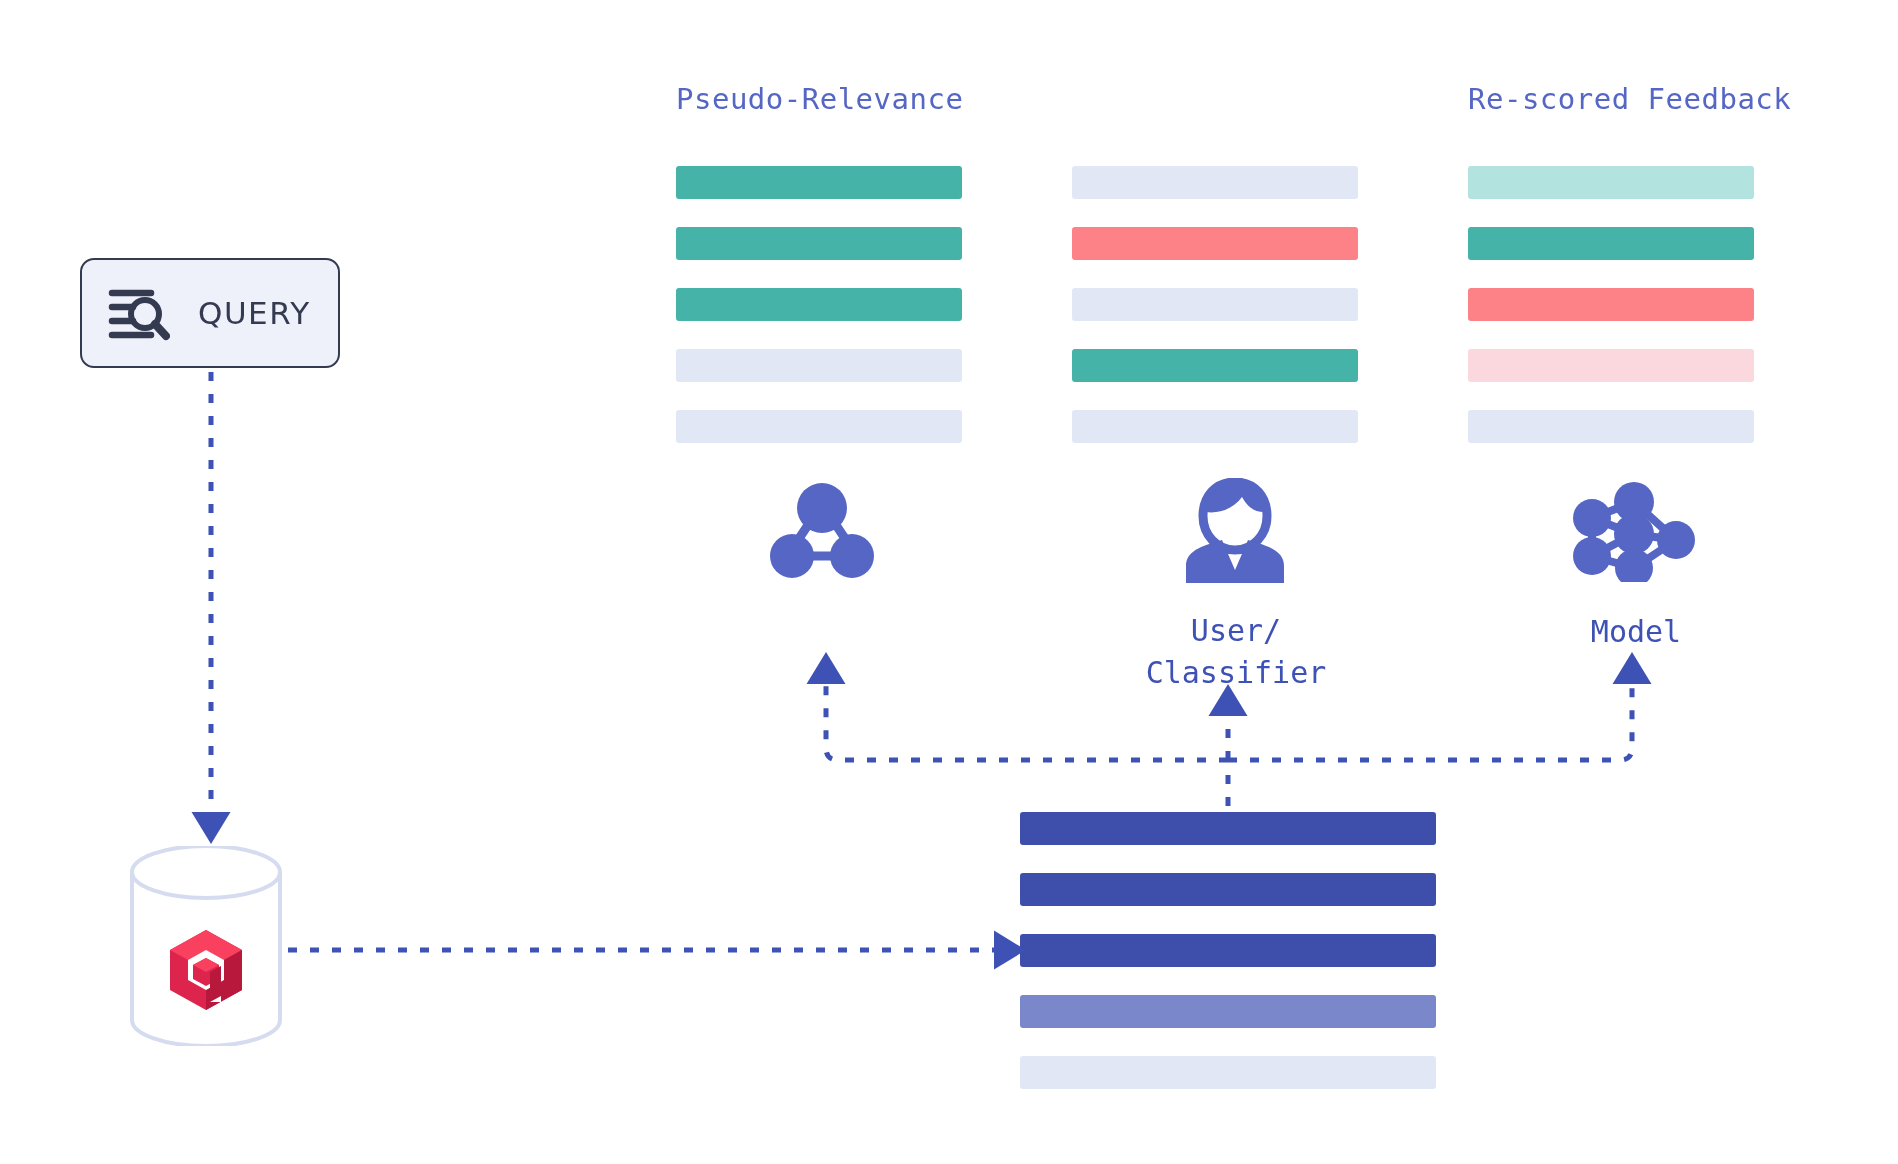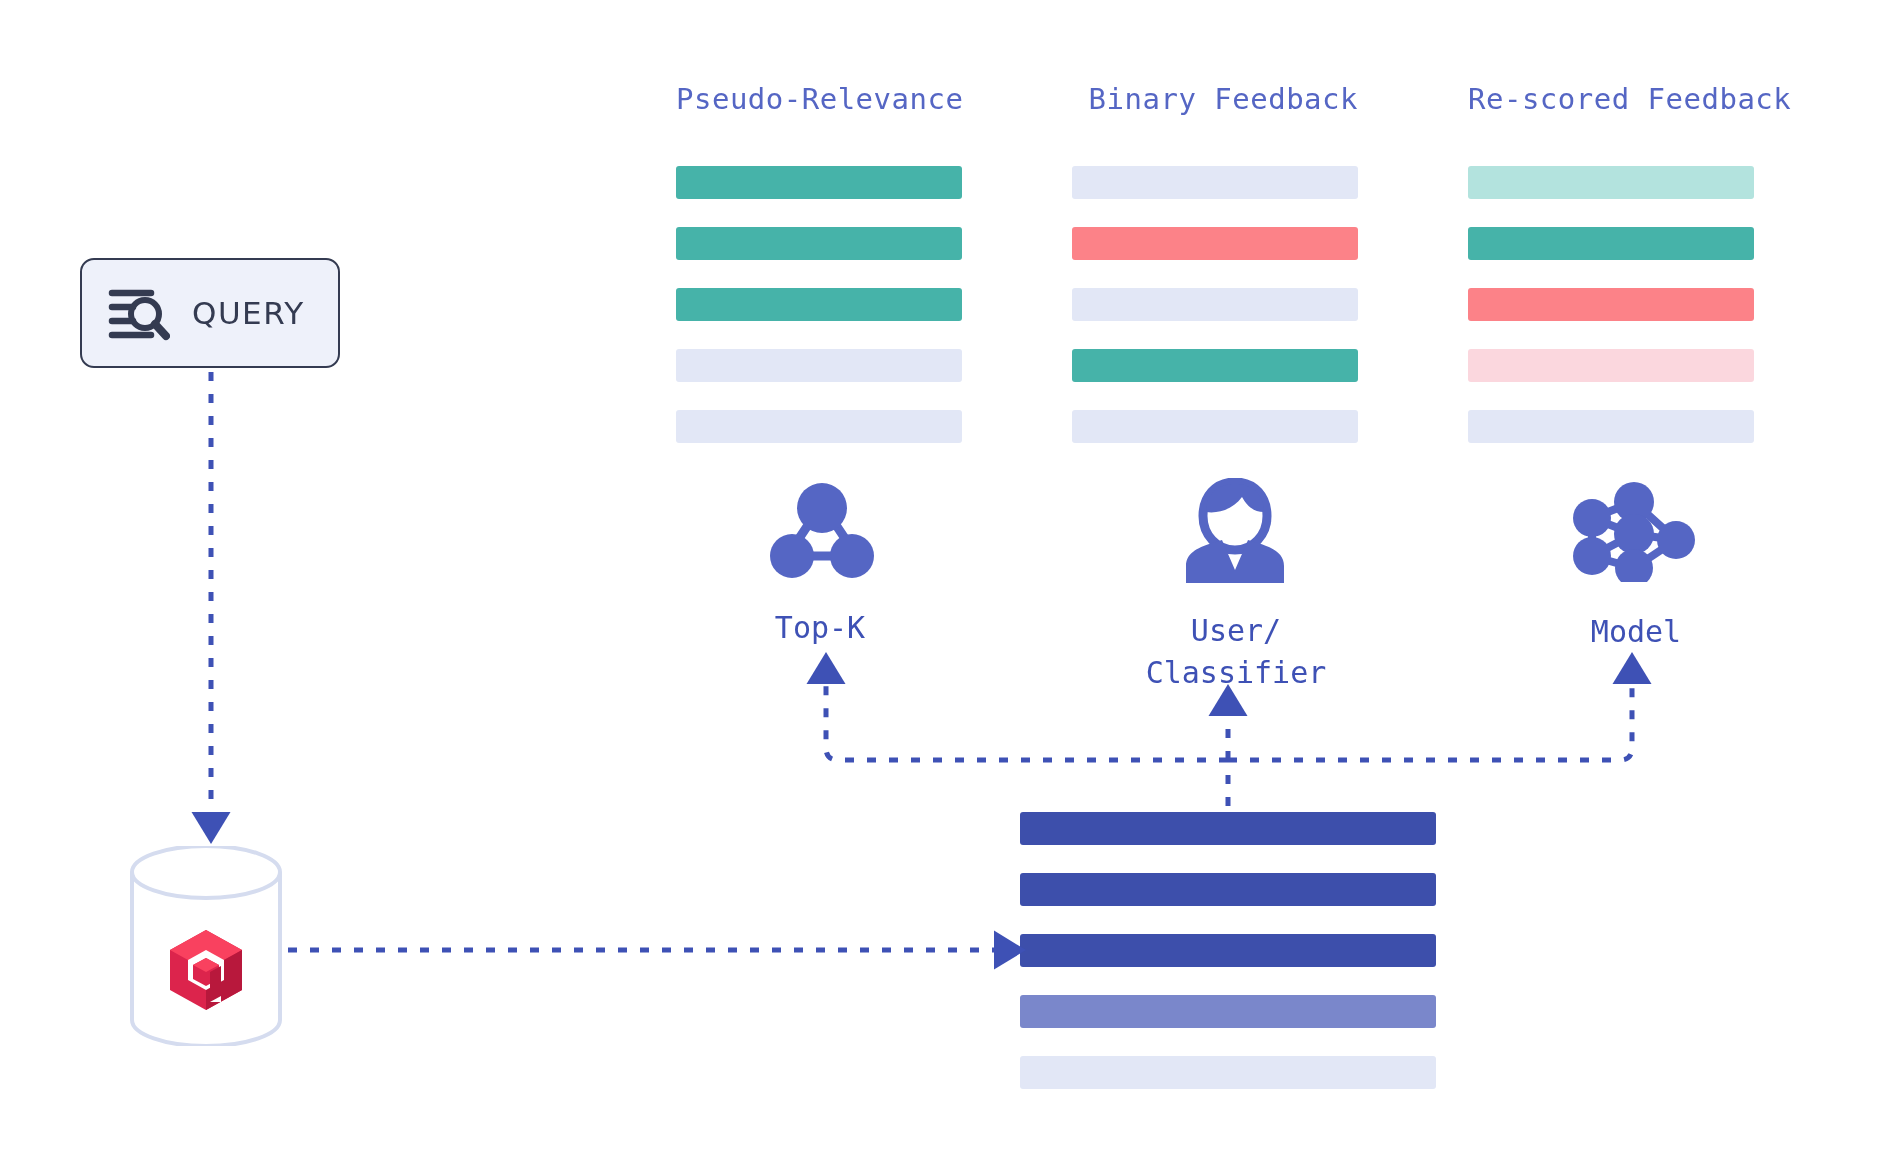--- a/index.html
+++ b/index.html
@@ -47,21 +47,21 @@
     left: 80px;
     top: 258px;
     width: 260px;
     height: 110px;
     box-sizing: border-box;
     background: #eef1fa;
     border: 2.5px solid #343b51;
     border-radius: 14px;
     display: flex;
     align-items: center;
-    gap: 22px;
+    gap: 28px;
     padding-left: 26px;
   }
   .query-label {
     font-family: "DejaVu Sans", "Liberation Sans", sans-serif;
     font-size: 31px;
     letter-spacing: 1.5px;
     color: #343b51;
   }
 
   
@@ -85,21 +85,20 @@
     pointer-events: none;
   }
   .icon-svg { position: absolute; }
 </style>
 </head>
 <body>
 
 <div id="canvas">
 
   <div class="col-header" style="left:676px">Pseudo-Relevance</div>
-  <div class="col-header" style="left:1072px">Binary Feedback</div>
   <div class="col-header" style="left:1468px">Re-scored Feedback</div>
 
   <div class="bar-stack" style="left:676px; top:166px">
     <div class="bar" style="background: rgb(70, 179, 169);"></div>
     <div class="bar" style="background: rgb(70, 179, 169);"></div>
     <div class="bar" style="background: rgb(70, 179, 169);"></div>
     <div class="bar" style="background: rgb(226, 231, 246);"></div>
     <div class="bar" style="background: rgb(226, 231, 246);"></div>
   </div>
 
@@ -180,21 +179,20 @@
       </g>
       <circle cx="62" cy="20" r="20" fill="#5566c4"></circle>
       <circle cx="20" cy="36" r="19" fill="#5566c4"></circle>
       <circle cx="20" cy="74" r="19" fill="#5566c4"></circle>
       <circle cx="62" cy="52" r="20" fill="#5566c4"></circle>
       <circle cx="62" cy="86" r="19" fill="#5566c4"></circle>
       <circle cx="104" cy="58" r="19" fill="#5566c4"></circle>
     </svg>
   </span>
 
-  <div class="icon-label" style="left:640px; top:607px">Top-K</div>
   <div class="icon-label" style="left:1456px; top:611px">Model</div>
   <div class="icon-label" style="left:1056px; top:610px">User/
 Classifier</div>
 
   <span class="icon-svg" style="left:128px; top:846px">
     <svg width="156" height="200" viewBox="0 0 156 200">
       <path d="M4 26 L4 174 A74 26 0 0 0 152 174 L152 26" fill="#ffffff" stroke="#d5dcef" stroke-width="4"></path>
       <ellipse cx="78" cy="26" rx="74" ry="26" fill="#ffffff" stroke="#d5dcef" stroke-width="4"></ellipse>
     </svg>
   </span>

